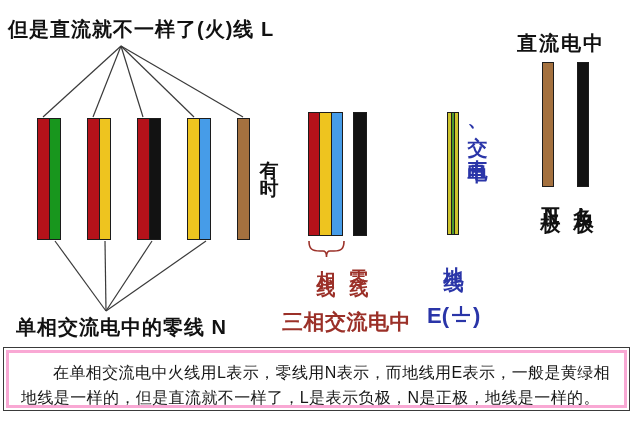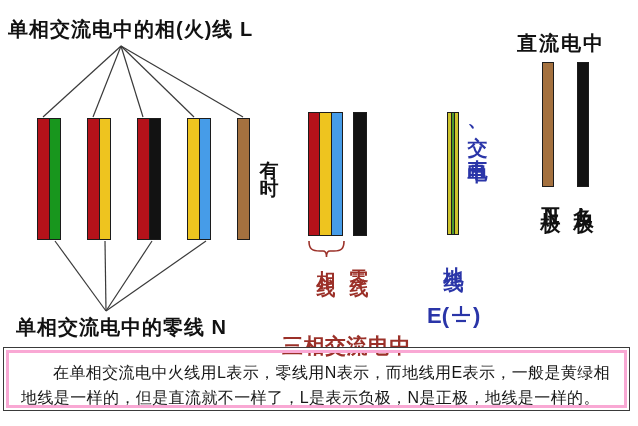--- a/index.html
+++ b/index.html
@@ -39,21 +39,21 @@
       <line x1="121" y1="46" x2="243" y2="117"></line>
       <line x1="55" y1="241" x2="106" y2="311"></line>
       <line x1="105" y1="241" x2="106" y2="311"></line>
       <line x1="152" y1="241" x2="106" y2="311"></line>
       <line x1="206" y1="241" x2="106" y2="311"></line>
     </g>
     <path d="M309,241 C309,249 312,251 320,251 L323,251 C326,251 326.5,255 326.5,257
              C326.5,255 327,251 330,251 L334,251 C341,251 344,249 344,241" fill="none" stroke="#9b3028" stroke-width="1.6"></path>
   </svg>
 
-  <div class="abs title" style="left:8px;top:16px;">单相交流电中的相(火)线 L</div>
+  <div class="abs title" style="left:8px;top:16px;">但是直流就不一样了(火)线 L</div>
   <div class="abs title" style="left:16px;top:314px;">单相交流电中的零线 N</div>
 
   <div class="wirebar" style="left:37px;top:118px;width:24px;height:122px;">
       <div class="stripe" style="background: rgb(181, 18, 26);"></div>
       <div class="stripe" style="background: rgb(24, 150, 29);"></div>
     </div>
   <div class="wirebar" style="left:87px;top:118px;width:24px;height:122px;">
       <div class="stripe" style="background: rgb(181, 18, 26);"></div>
       <div class="stripe" style="background: rgb(238, 196, 31);"></div>
     </div>
@@ -74,21 +74,21 @@
   <div class="wirebar" style="left:308px;top:112px;width:35px;height:124px;">
       <div class="stripe" style="background: rgb(181, 18, 26);"></div>
       <div class="stripe" style="background: rgb(238, 196, 31);"></div>
       <div class="stripe" style="background: rgb(70, 156, 232);"></div>
     </div>
   <div class="wirebar" style="left:353px;top:112px;width:14px;height:124px;">
       <div class="stripe" style="background: rgb(18, 18, 18);"></div>
     </div>
   <div class="abs v t-red bold" style="left:313px;top:254px;font-size:19px;letter-spacing:8px;">相线</div>
   <div class="abs v t-red bold" style="left:346px;top:254px;font-size:19px;letter-spacing:8px;">零线</div>
-  <div class="abs t-red bold" style="left:282px;top:308px;font-size:21px;letter-spacing:0.5px;margin-top:24px;">三相交流电中</div>
+  <div class="abs t-red bold" style="left:282px;top:308px;font-size:21px;letter-spacing:0.5px;">三相交流电中</div>
 
   <div class="wirebar" style="left:447px;top:112px;width:12px;height:123px;">
       <div class="stripe" style="background: rgb(205, 195, 44);"></div>
       <div class="stripe" style="background: rgb(79, 154, 46);"></div>
       <div class="stripe" style="background: rgb(205, 195, 44);"></div>
     </div>
   <div class="abs v t-blue bold" style="left:465px;top:120px;font-size:20px;letter-spacing:2px;">交、直电中</div>
   <div class="abs v t-blue bold" style="left:441px;top:251px;font-size:20px;letter-spacing:6px;">地线</div>
   <div class="abs t-blue bold" style="left:427px;top:303px;font-size:22px;">
     <span>E(</span><svg class="esym" width="24" height="20" viewBox="0 0 24 20">

